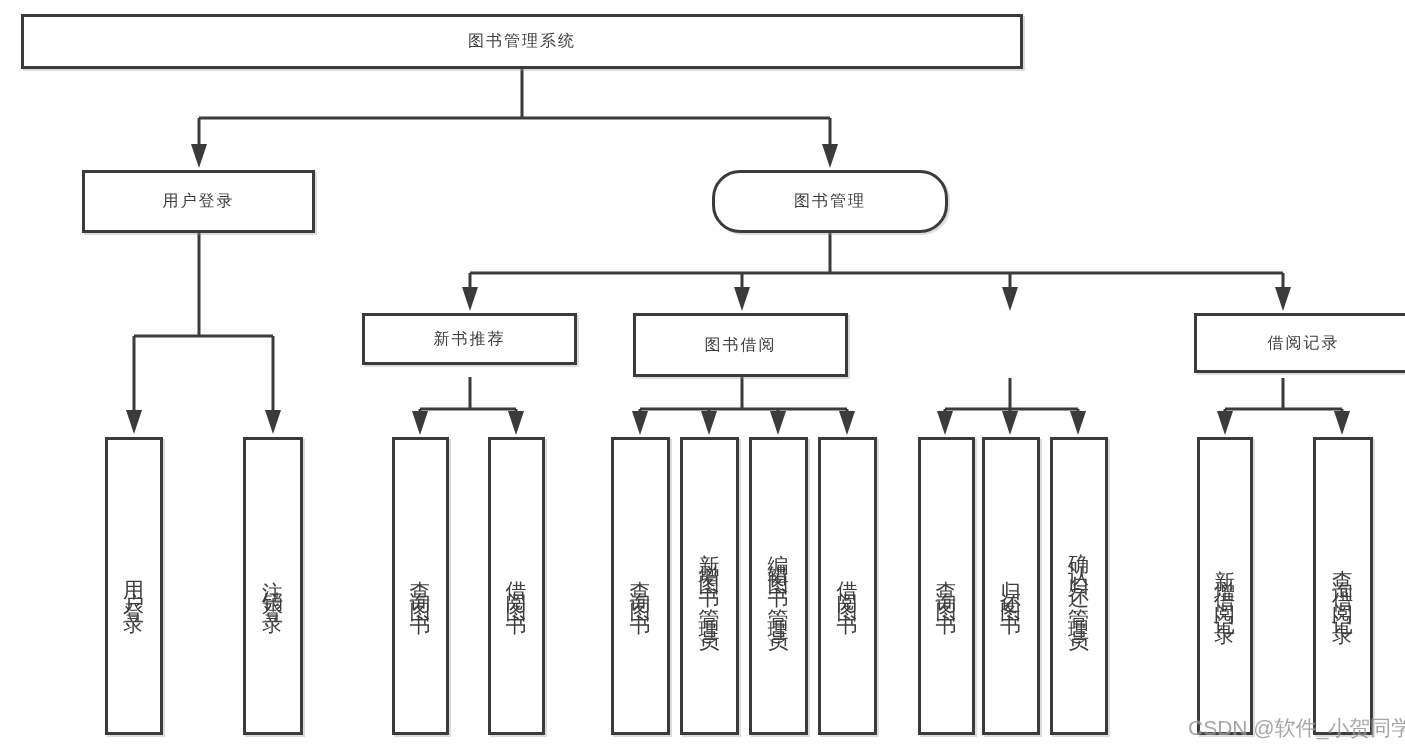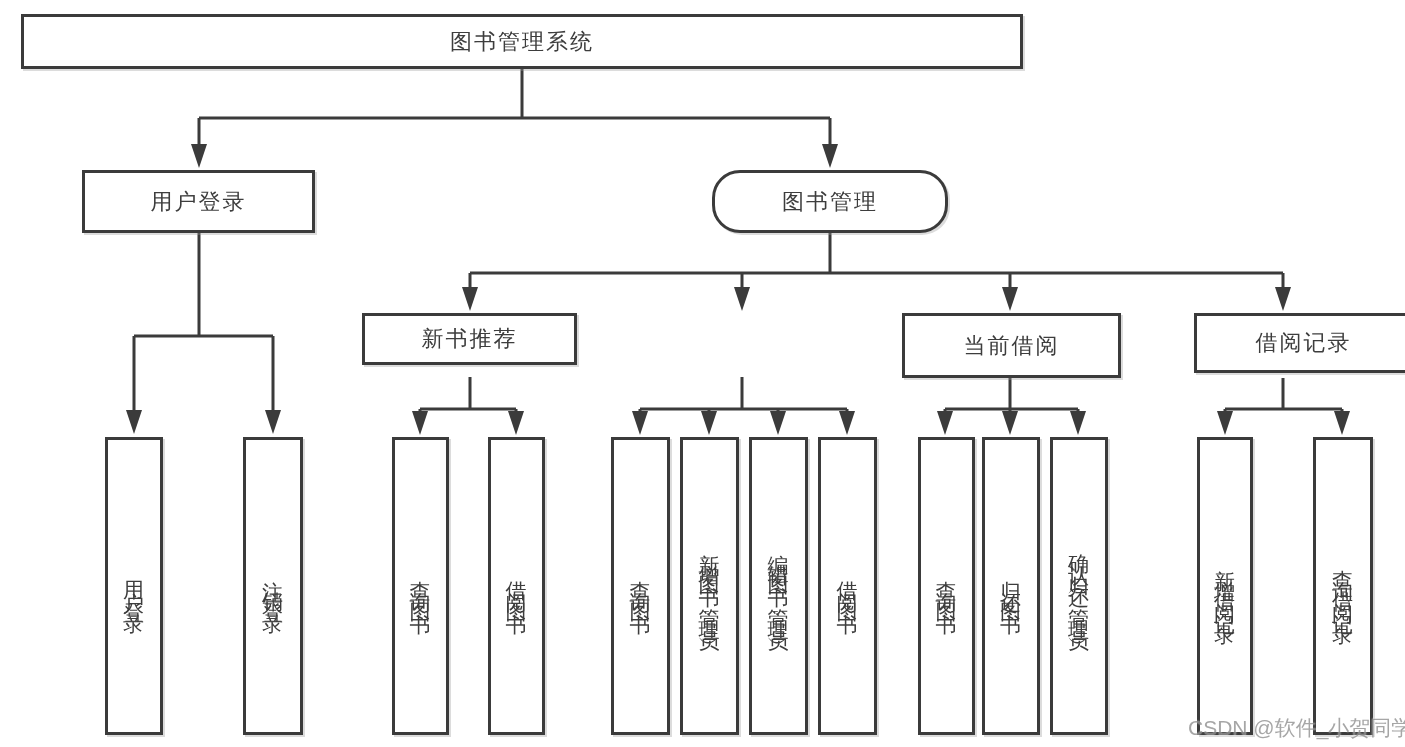--- a/index.html
+++ b/index.html
@@ -22,21 +22,21 @@
     box-sizing: border-box;
     border: 3px solid #3b3b3b;
     background: #ffffff;
     display: flex;
     align-items: center;
     justify-content: center;
     box-shadow: 2px 2px 0 rgba(155,155,155,0.35);
   }
   .hlabel {
     color: #3d3d3d;
-    font-size: 22px;
+    font-size: 16px;
     letter-spacing: 2px;
     white-space: nowrap;
   }
   .leaf { top: 437px; height: 298px; }
   .vlabel {
     color: #3d3d3d;
     font-size: 21px;
     writing-mode: vertical-rl;
     letter-spacing: 11px;
     line-height: 1;
@@ -120,22 +120,22 @@
   <div class="box" id="node-user-login">
     <span class="hlabel">用户登录</span>
   </div>
   <div class="box" id="node-book-mgmt">
     <span class="hlabel">图书管理</span>
   </div>
 
   <div class="box" id="node-new-books">
     <span class="hlabel">新书推荐</span>
   </div>
-  <div class="box" id="node-current-borrow">
-    <span class="hlabel">当前借阅</span>
+  <div class="box" id="node-book-borrow">
+    <span class="hlabel">图书借阅</span>
   </div>
   <div class="box" id="node-borrow-records">
     <span class="hlabel">借阅记录</span>
   </div>
 
   <div class="box leaf" id="leaf-1">
     <span class="vlabel">用户登录</span>
   </div>
   <div class="box leaf" id="leaf-2">
     <span class="vlabel">注销登录</span>

